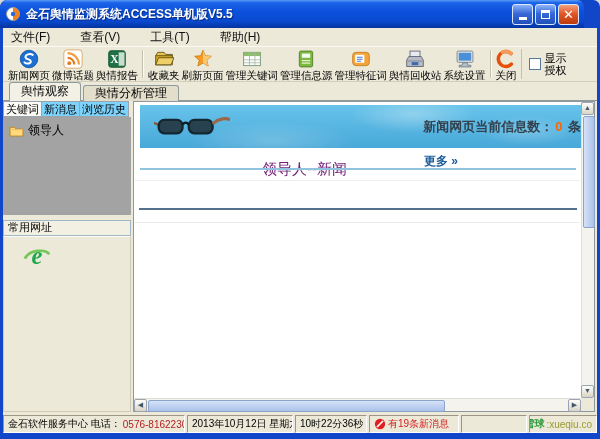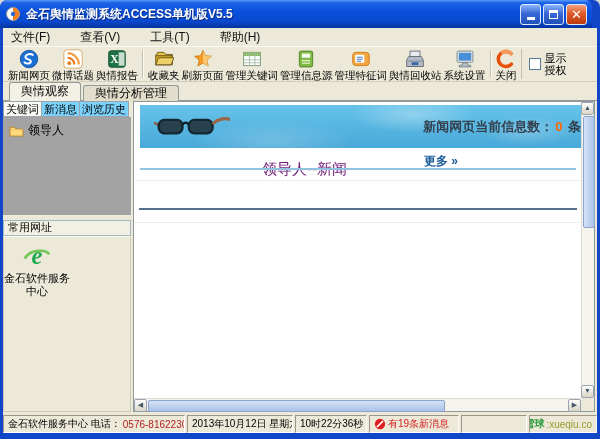--- a/index.html
+++ b/index.html
@@ -1,19 +1,19 @@
 <!DOCTYPE html>
 <html><head>
 <meta charset="utf-8">
 <style>
   html,body{margin:0;padding:0;background:#d8d8d8;}
   .window{position:relative;width:600px;height:439px;background:#1246c8;border-radius:7px 7px 0 0;overflow:hidden;
     font-family:"Liberation Sans","DejaVu Sans",sans-serif;-webkit-font-smoothing:antialiased;}
   
-  .titlebar{position:absolute;top:0;left:0;right:8px;height:28px;display:flex;align-items:center;
+  .titlebar{position:absolute;top:0;left:0;right:16px;height:28px;display:flex;align-items:center;
     padding:0 5px;box-sizing:border-box;border-radius:7px 7px 0 0;
     background:linear-gradient(180deg,#5a9cf8 0%,#1b62e8 10%,#0a50dc 42%,#0a4ad0 75%,#0534a0 100%);}
   .apptitle{color:#fff;font-weight:bold;font-size:12px;text-shadow:1px 1px 1px #08287a;margin-left:5px;flex:1;
     white-space:nowrap;overflow:hidden;}
   .winbtns{display:flex;gap:2px;}
   .wbtn{width:21px;height:21px;border-radius:3px;border:1px solid #dce8fc;box-sizing:border-box;
     display:flex;align-items:center;justify-content:center;color:#fff;cursor:default;}
   .wbtn.minb,.wbtn.maxb{background:linear-gradient(180deg,#8cb4f8,#3868d8 45%,#2050b8);}
   .wbtn.closeb{background:linear-gradient(180deg,#f4a080,#e05a28 45%,#bc3a0e);font-size:13px;font-weight:bold;line-height:1;}
   .minbar{width:8px;height:3px;background:#fff;margin-top:9px;}
@@ -277,21 +277,20 @@
       <div class="splitter"></div>
       <div class="favheader">常用网址</div>
       <div class="favbody">
         <div class="favitem">
           <span class="favico" style="line-height:0;">
             <svg viewBox="0 0 32 32" width="28" height="28">
                 <text x="16" y="25" font-size="28" font-weight="bold" font-style="italic" text-anchor="middle" fill="#1fa84e" font-family="Liberation Serif,serif">e</text>
                 <path d="M2 19 C8 8 26 8 30 14" stroke="#66c24a" stroke-width="3" fill="none" opacity="0.9"></path>
               </svg>
           </span>
-          <span>金石软件服务中心</span>
         </div>
       </div>
     </div>
 
     <div class="main">
       <div class="banner">
         <span class="glasses">
           <svg viewBox="0 0 96 30" width="76" height="24">
               <path d="M7 13 C3 11 1 10 0 10" stroke="#8a5a3a" stroke-width="3" fill="none"></path>
               <rect x="6" y="6" width="30" height="17" rx="7" fill="#243842" opacity="0.92" stroke="#0e1c24" stroke-width="3"></rect>

